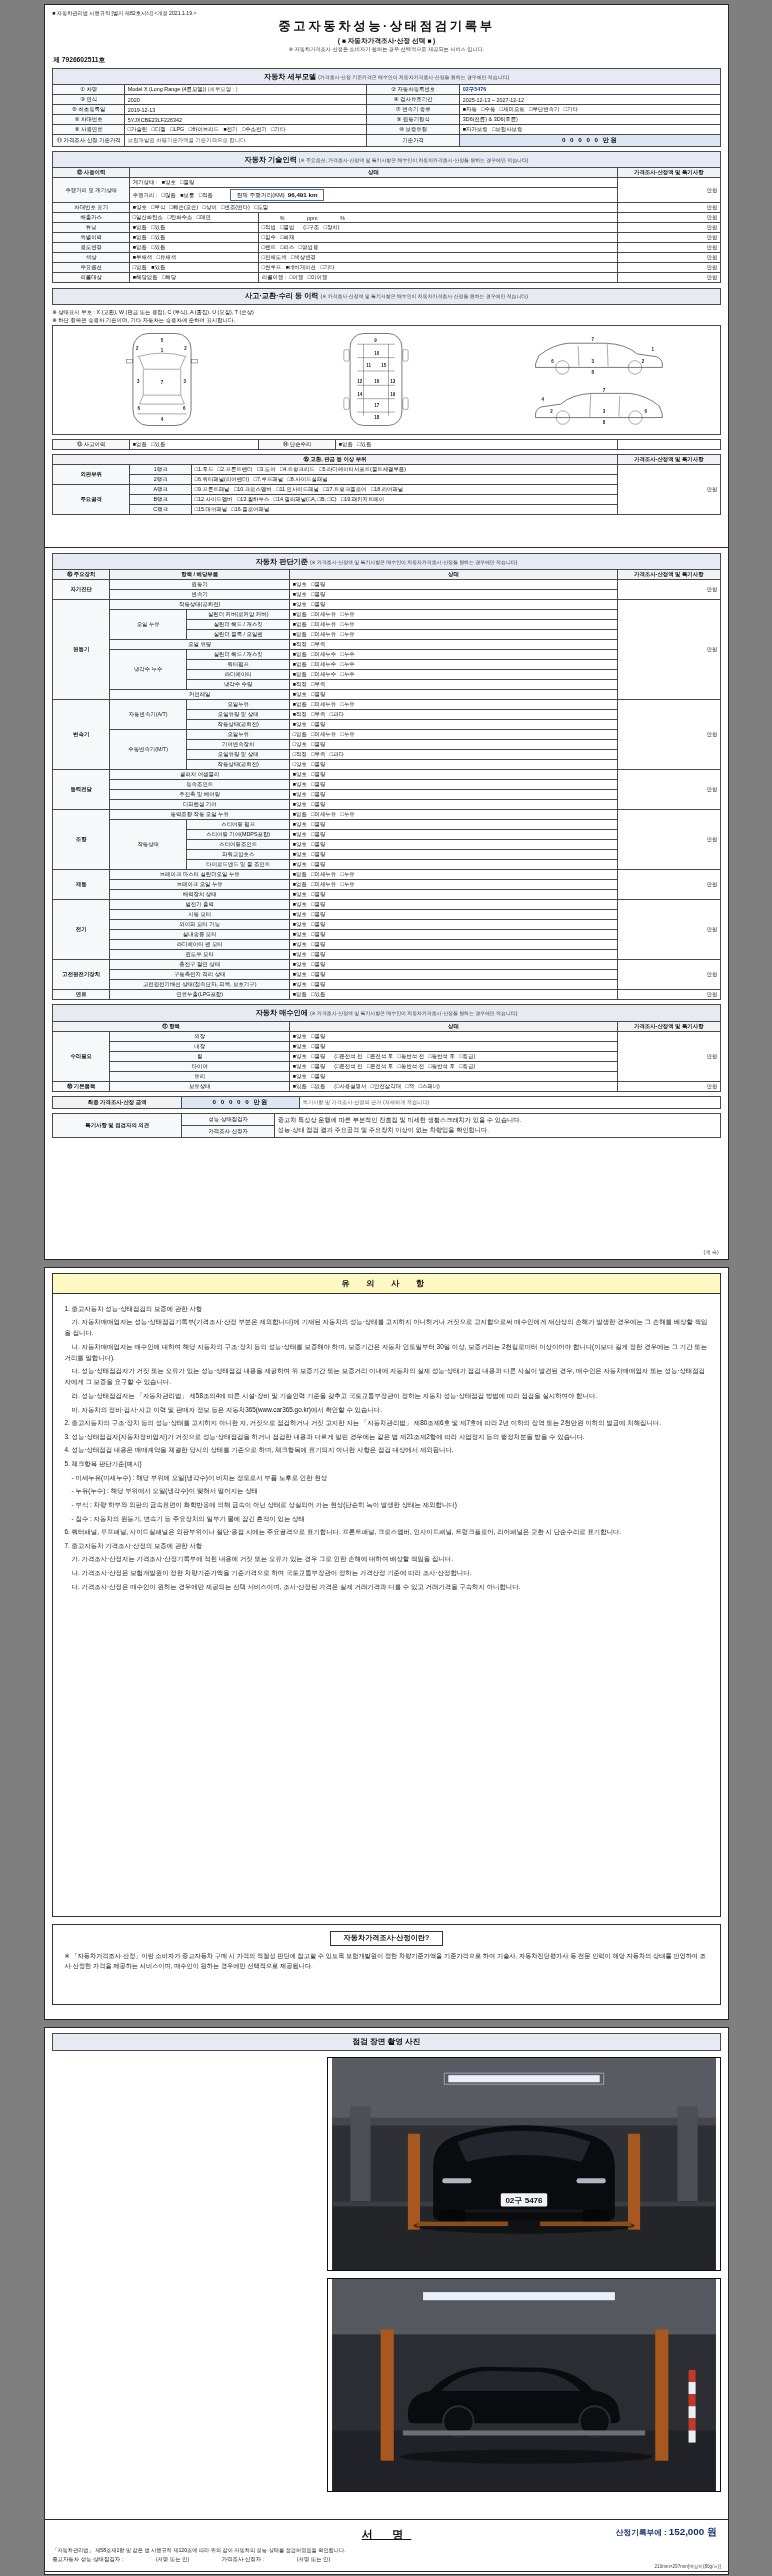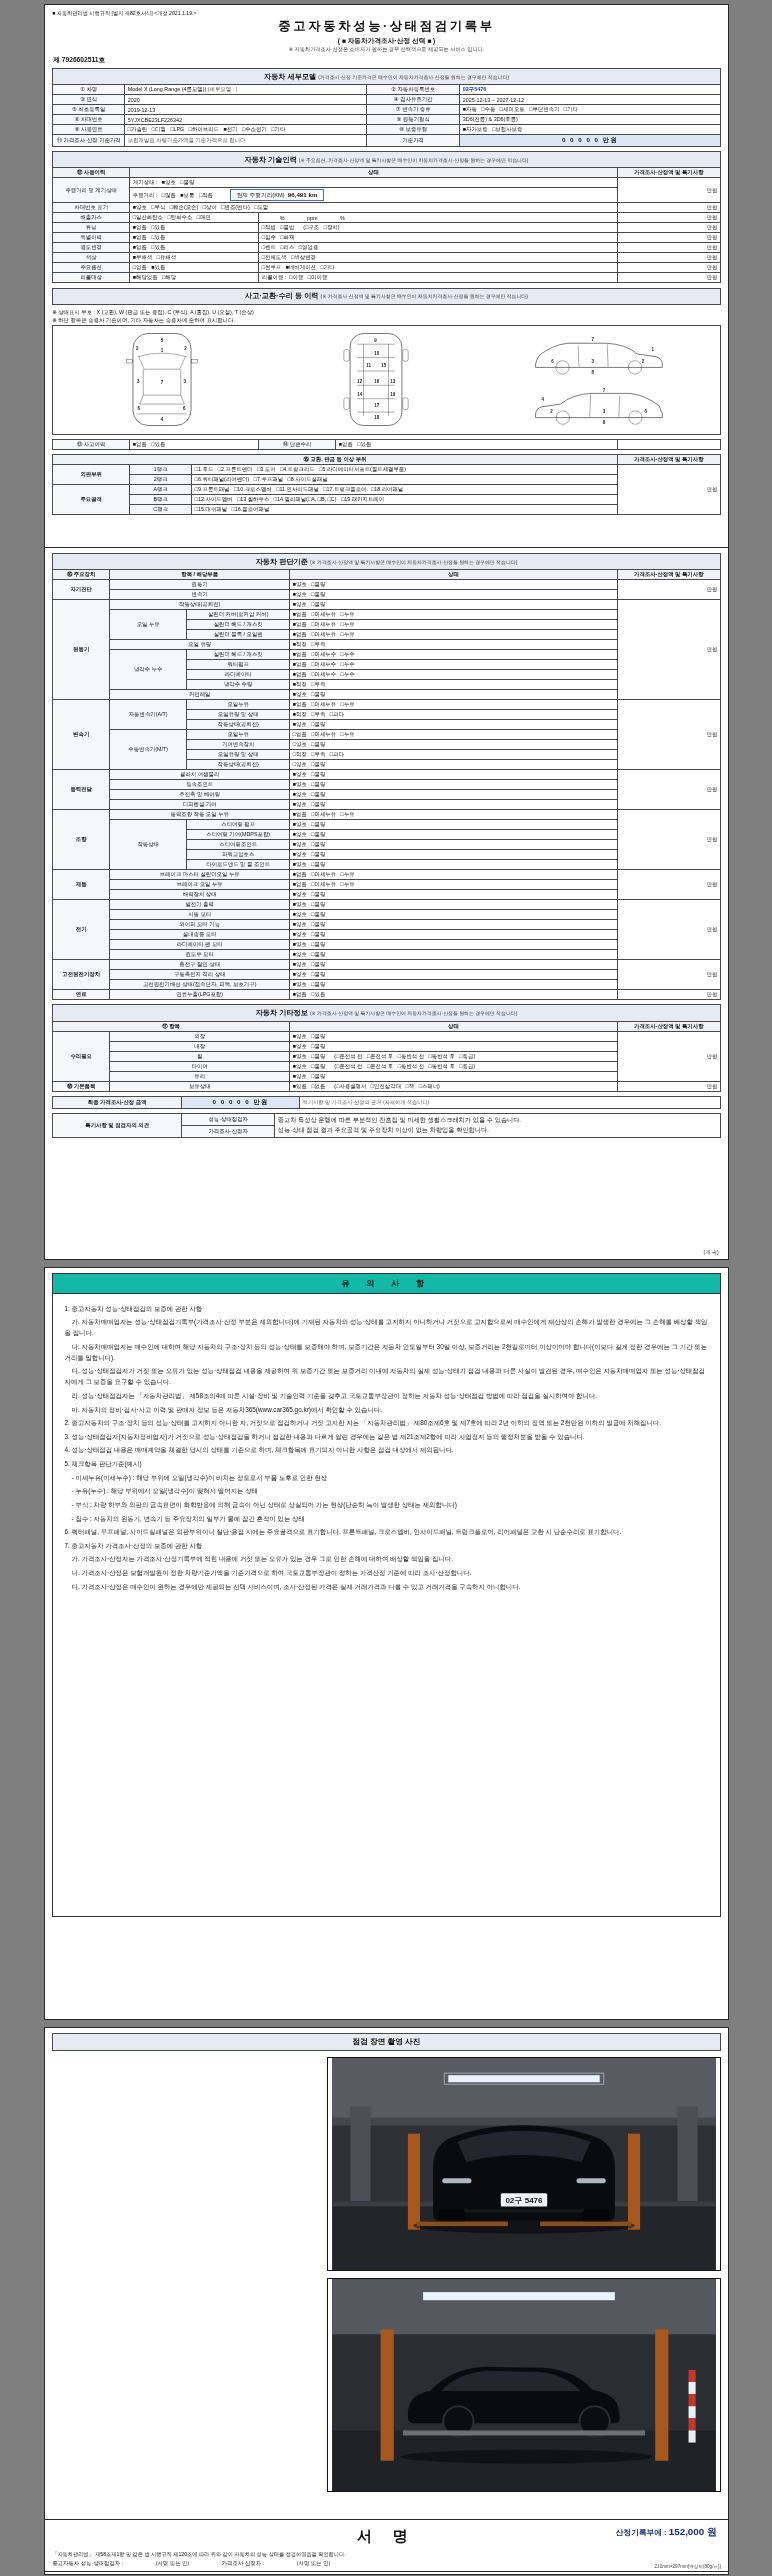--- a/index.html
+++ b/index.html
@@ -35,34 +35,34 @@
   .odo-box{display:inline-block;border:1px solid #4a6fa8;padding:0.5px 5.2px;margin-left:17.5px;background:#fff;font-size:5.7px;}
   .odo-val{font-weight:bold;font-size:6.2px;}
   .legend{font-size:5.4px;margin:1px 0;}
   .diagrams{border:0.5px solid #4a4a4a;display:flex;justify-content:space-around;align-items:center;
             padding:2.6px 2.1px;margin-bottom:4.1px;background:#fff;}
   svg.diag text{font-size:10px;fill:#222;font-weight:bold;}
   .cont{position:absolute;right:9.3px;bottom:3.1px;font-size:5.2px;color:#333;}
 
   .nbox{border:1px solid #333;height:644px;box-sizing:border-box;}
   .nbox-title{text-align:center;font-weight:bold;font-size:8.2px;letter-spacing:7.2px;border-bottom:0.5px solid #333;
-              padding:4.1px;background:#14b8a6;}
+              padding:4.1px;background:#fef9c3;}
   .nbox-body{padding:8.2px 11.3px;font-size:6.4px;line-height:1.72;}
   .notice-line{margin-bottom:2.6px;white-space:pre-wrap;}
   .pbox{border:1px solid #333;margin-top:7.2px;height:81px;box-sizing:border-box;padding:5.2px 11.3px;text-align:center;}
   .pbox-title{display:inline-block;border:0.5px solid #333;padding:1.5px 12.4px;font-weight:bold;font-size:7.2px;margin-bottom:5.2px;}
   .pbox-body{font-size:6.2px;line-height:1.65;text-align:left;}
 
   .photo-title{background:#e6eaf2;border:0.5px solid #4a4a4a;text-align:center;font-weight:bold;
                font-size:7.7px;padding:3.1px;margin-bottom:5.2px;}
   .photo-wrap{text-align:right;}
   svg.photo{border:0.5px solid #111;margin-bottom:5.2px;}
 
   .sign-head{position:relative;text-align:center;padding-top:2.1px;}
-  .sign-title{font-size:15px;font-weight:bold;letter-spacing:8.2px;}
+  .sign-title{font-size:11px;font-weight:bold;letter-spacing:8.2px;text-decoration:underline;}
   .fee{position:absolute;right:4.1px;top:1px;font-size:7.7px;font-weight:bold;color:#15306e;}
   .fee-val{font-size:9.8px;}
   .sign-conf{font-size:5.2px;margin-top:4.6px;color:#222;}
   .sign-line{font-size:5.4px;margin-top:2.6px;color:#222;}
   .sign-line span{margin-right:31px;}
   .paper{position:absolute;right:7.2px;bottom:2.1px;font-size:4.6px;color:#444;}
 </style>
 </head>
 <body>
 
@@ -563,21 +563,21 @@
   <table class="tbl">
     <colgroup>
         <col style="width:57px">
         <col style="width:77px">
         <col style="width:103px">
         <col>
         <col style="width:103px">
       </colgroup>
     <tbody>
         <tr>
-          <td class="b" colspan="5"><span>자동차 기타정보</span> <span class="note">(※ 가격조사·산정액 및 특기사항은 매수인이 자동차가격조사·산정을 원하는 경우에만 적습니다)</span></td>
+          <td class="b" colspan="5"><span>자동차 매수인에</span> <span class="note">(※ 가격조사·산정액 및 특기사항은 매수인이 자동차가격조사·산정을 원하는 경우에만 적습니다)</span></td>
         </tr>
     <tr>
       <td class="h" colspan="3">⑰ 항목</td>
       <td class="h">상태</td>
       <td class="h">가격조사·산정액 및 특기사항</td>
     </tr>
     <tr>
           <td class="l g" rowspan="5">수리필요</td>
           <td class="l" colspan="2">외장</td>
           <td class="s">■양호   □불량</td>
@@ -663,20 +663,24 @@
         <div class="notice-line">    - 미세누유(미세누수) : 해당 부위에 오일(냉각수)이 비치는 정도로서 부품 노후로 인한 현상</div>
         <div class="notice-line">    - 누유(누수) : 해당 부위에서 오일(냉각수)이 맺혀서 떨어지는 상태</div>
         <div class="notice-line">    - 부식 : 차량 하부와 외판의 금속표면이 화학반응에 의해 금속이 아닌 상태로 상실되어 가는 현상(단순히 녹이 발생한 상태는 제외합니다)</div>
         <div class="notice-line">    - 침수 : 자동차의 원동기, 변속기 등 주요장치의 일부가 물에 잠긴 흔적이 있는 상태</div>
         <div class="notice-line">6. 쿼터패널, 루프패널, 사이드실패널은 외판부위이나 절단·용접 시에는 주요골격으로 표기합니다. 프론트패널, 크로스멤버, 인사이드패널, 트렁크플로어, 리어패널은 교환 시 단순수리로 표기합니다.</div>
         <div class="notice-line">7. 중고자동차 가격조사·산정의 보증에 관한 사항</div>
         <div class="notice-line">    가. 가격조사·산정자는 가격조사·산정기록부에 적힌 내용에 거짓 또는 오류가 있는 경우 그로 인한 손해에 대하여 배상할 책임을 집니다.</div>
         <div class="notice-line">    나. 가격조사·산정은 보험개발원이 정한 차량기준가액을 기준가격으로 하여 국토교통부장관이 정하는 가격산정 기준에 따라 조사·산정합니다.</div>
         <div class="notice-line">    다. 가격조사·산정은 매수인이 원하는 경우에만 제공되는 선택 서비스이며, 조사·산정된 가격은 실제 거래가격과 다를 수 있고 거래가격을 구속하지 아니합니다.</div>
       </div>
+  </div>
+  <div class="pbox">
+    <span class="pbox-title">자동차가격조사·산정이란?</span>
+    <div class="pbox-body">※ 「자동차가격조사·산정」이란 소비자가 중고자동차 구매 시 가격의 적절성 판단에 참고할 수 있도록 보험개발원이 정한 차량기준가액을 기준가격으로 하여 기술사, 자동차진단평가사 등 전문 인력이 해당 자동차의 상태를 반영하여 조사·산정한 가격을 제공하는 서비스이며, 매수인이 원하는 경우에만 선택적으로 제공됩니다.</div>
   </div>
 </div>
 
 <div class="page" id="p4">
   <div class="photo-title">점검 장면 촬영 사진</div>
   <div class="photo-wrap">
     <svg class="photo" width="392" height="212" viewBox="0 0 760 420">
       <rect width="760" height="420" fill="#3c3e44"></rect>
       <rect width="760" height="130" fill="#585b61"></rect>
       <rect x="0" y="118" width="760" height="16" fill="#45474d"></rect>

